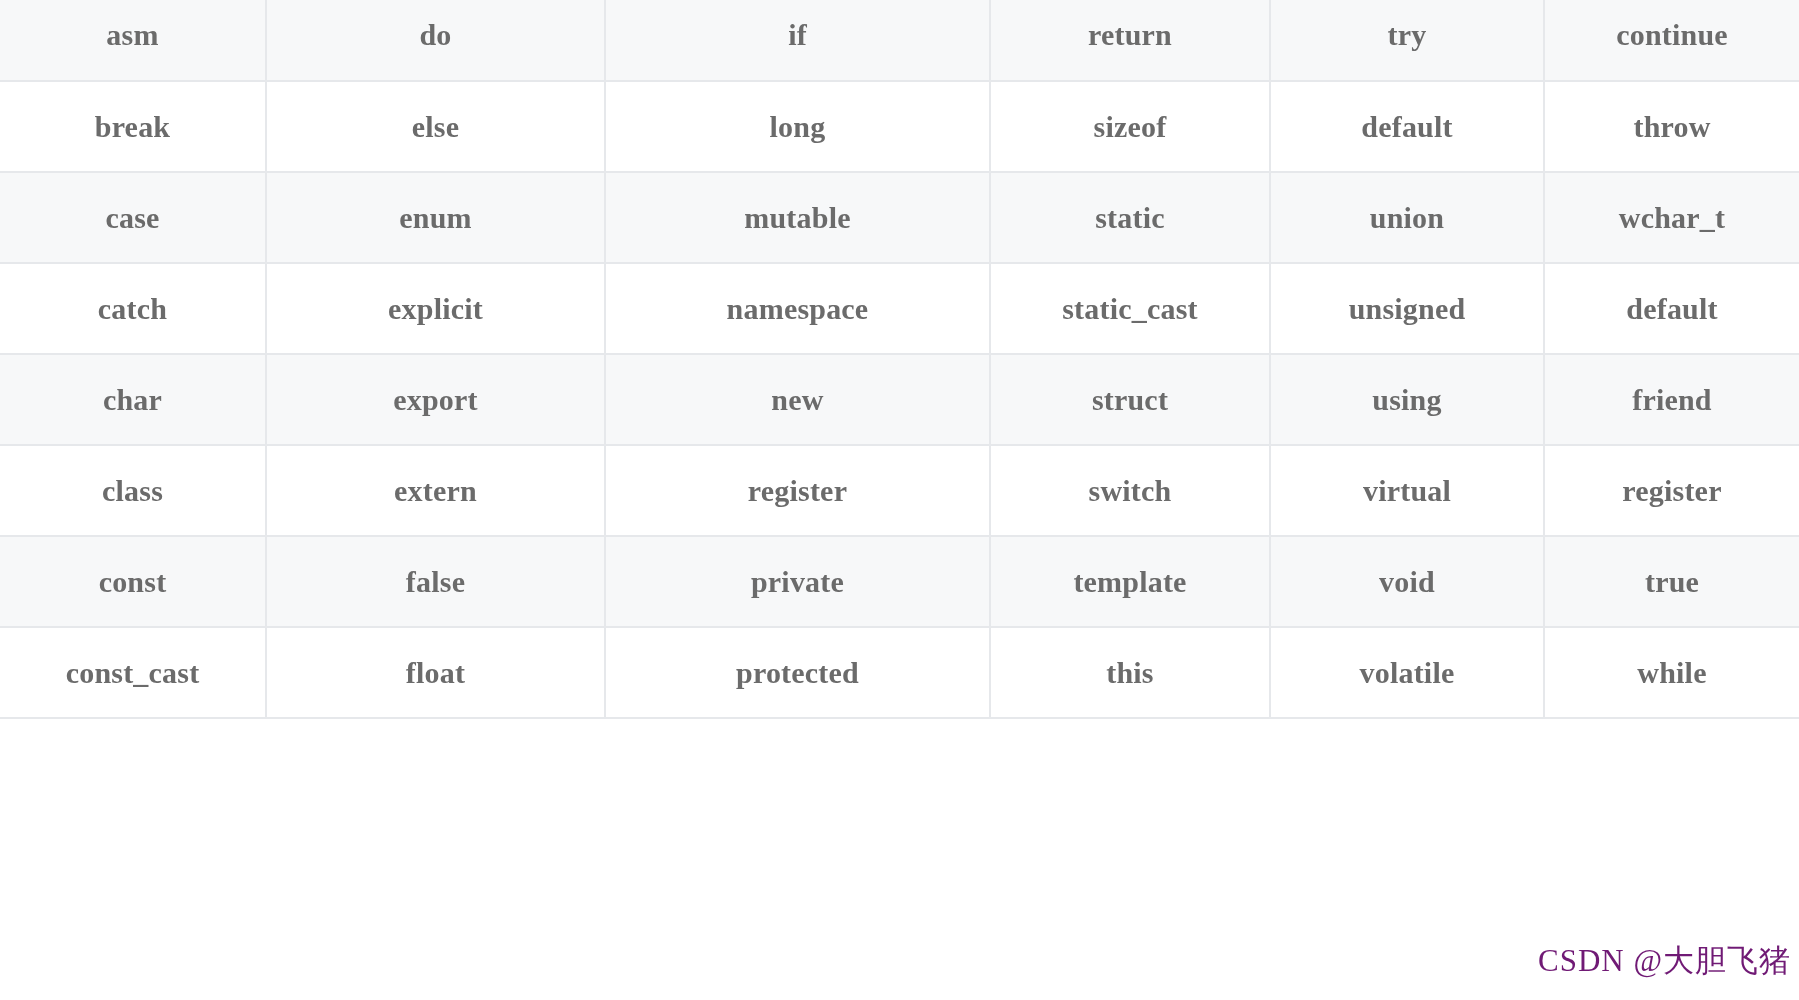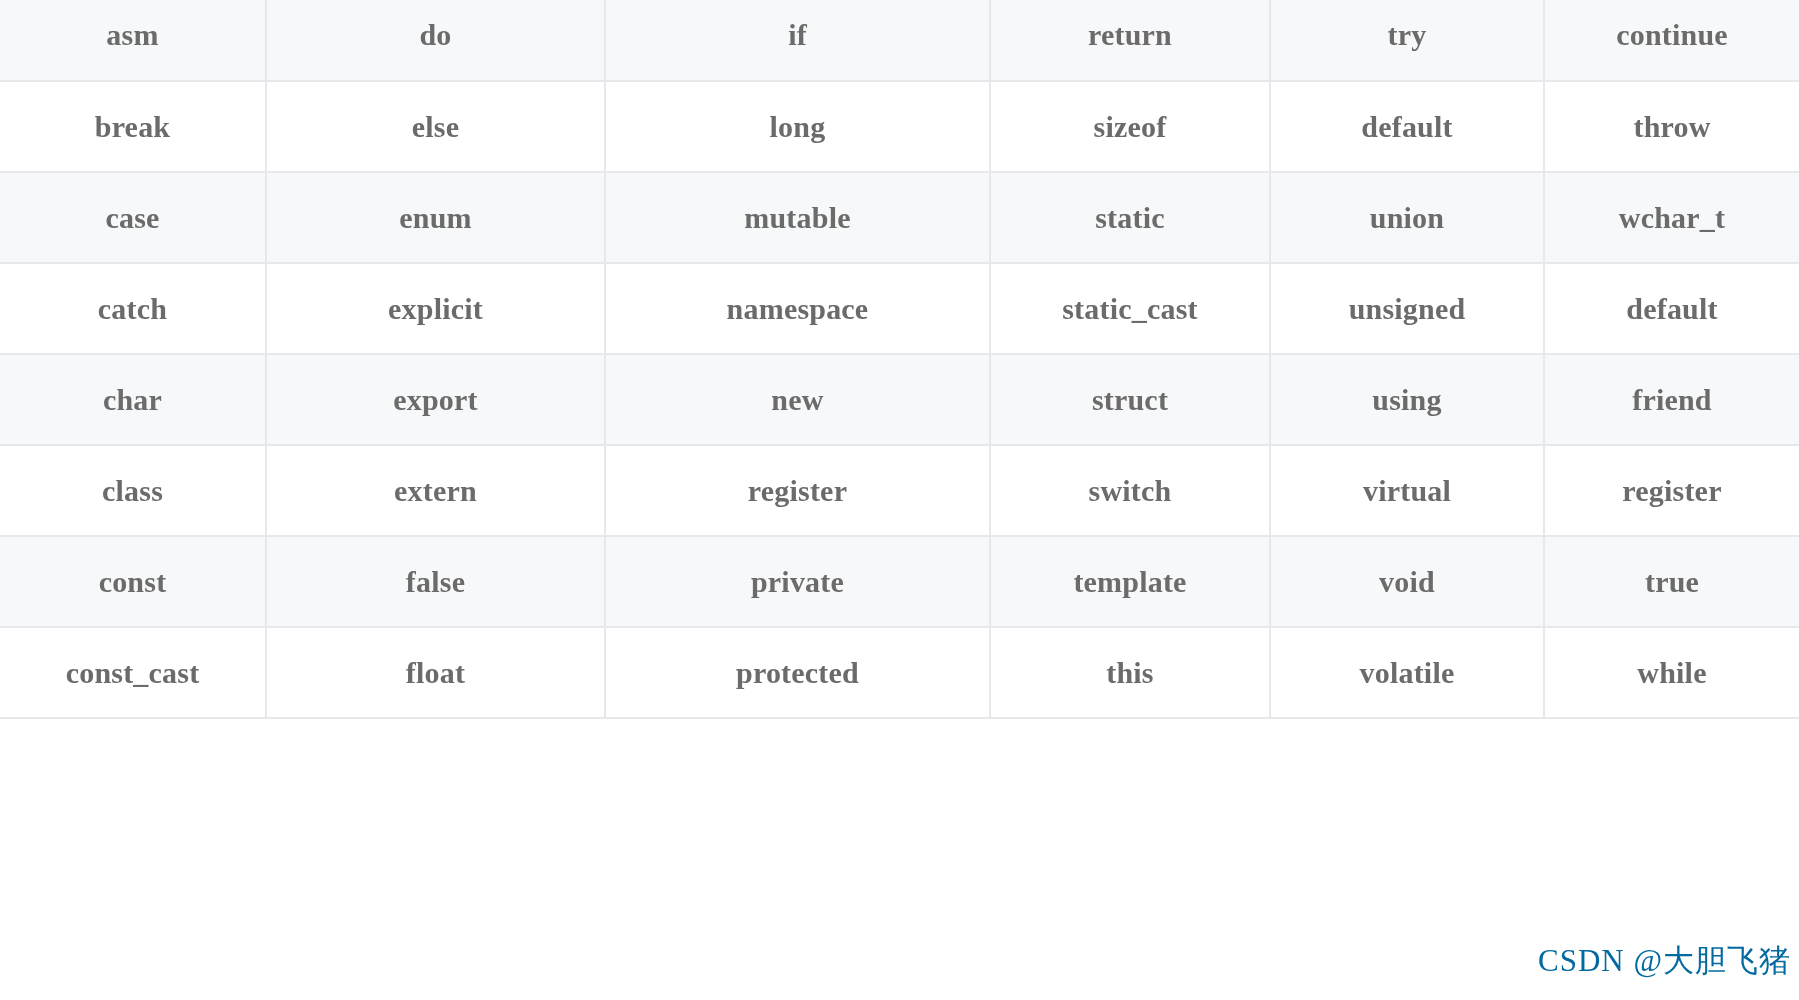--- a/index.html
+++ b/index.html
@@ -67,21 +67,21 @@
   table.kw-table tr.row-even td { background: #ffffff; }
 
   table.kw-table td.last-col { border-right: none; }
 
   
   #watermark {
     position: absolute;
     right: 8px;
     bottom: 18px;
     font-size: 31px;
-    color: #0369a1;
+    color: #701a75;
     letter-spacing: 1px;
     white-space: nowrap;
     pointer-events: none;
     user-select: none;
     font-weight: normal;
     text-shadow: 0 1px 0 rgba(255,255,255,0.85);
   }
 </style>
 </head>
 <body>

